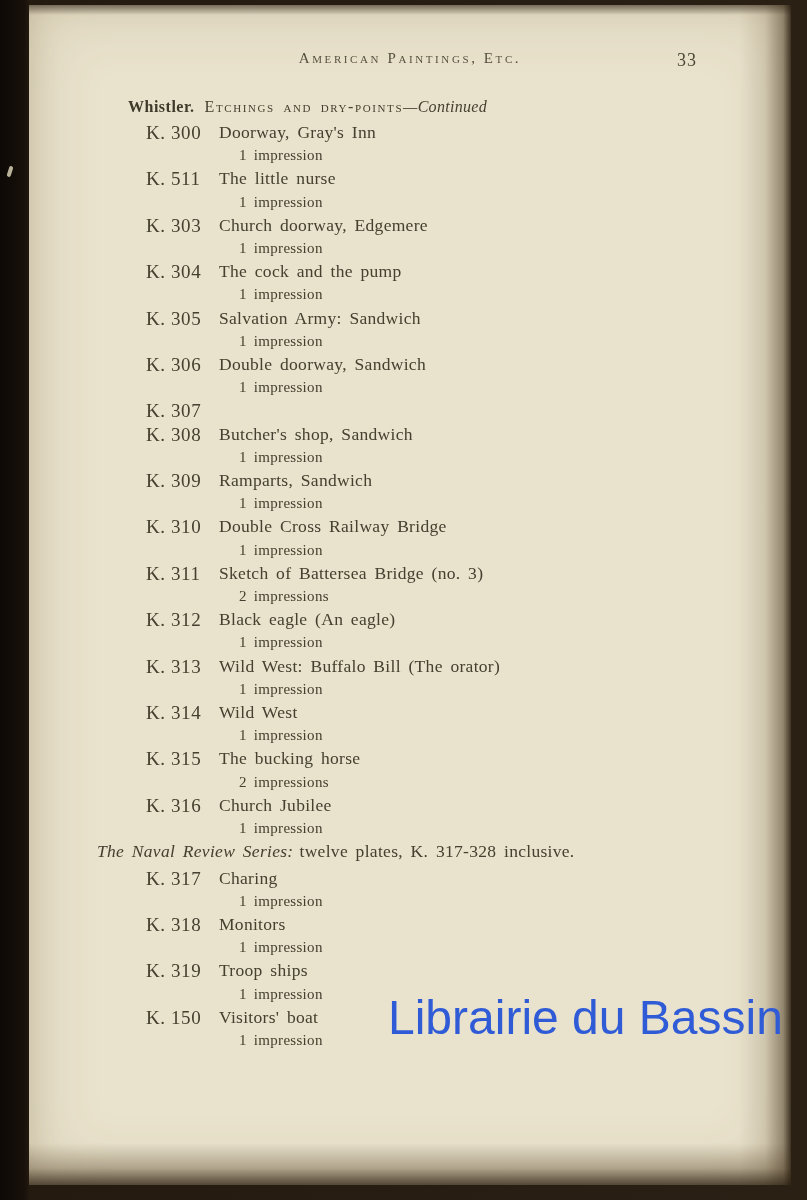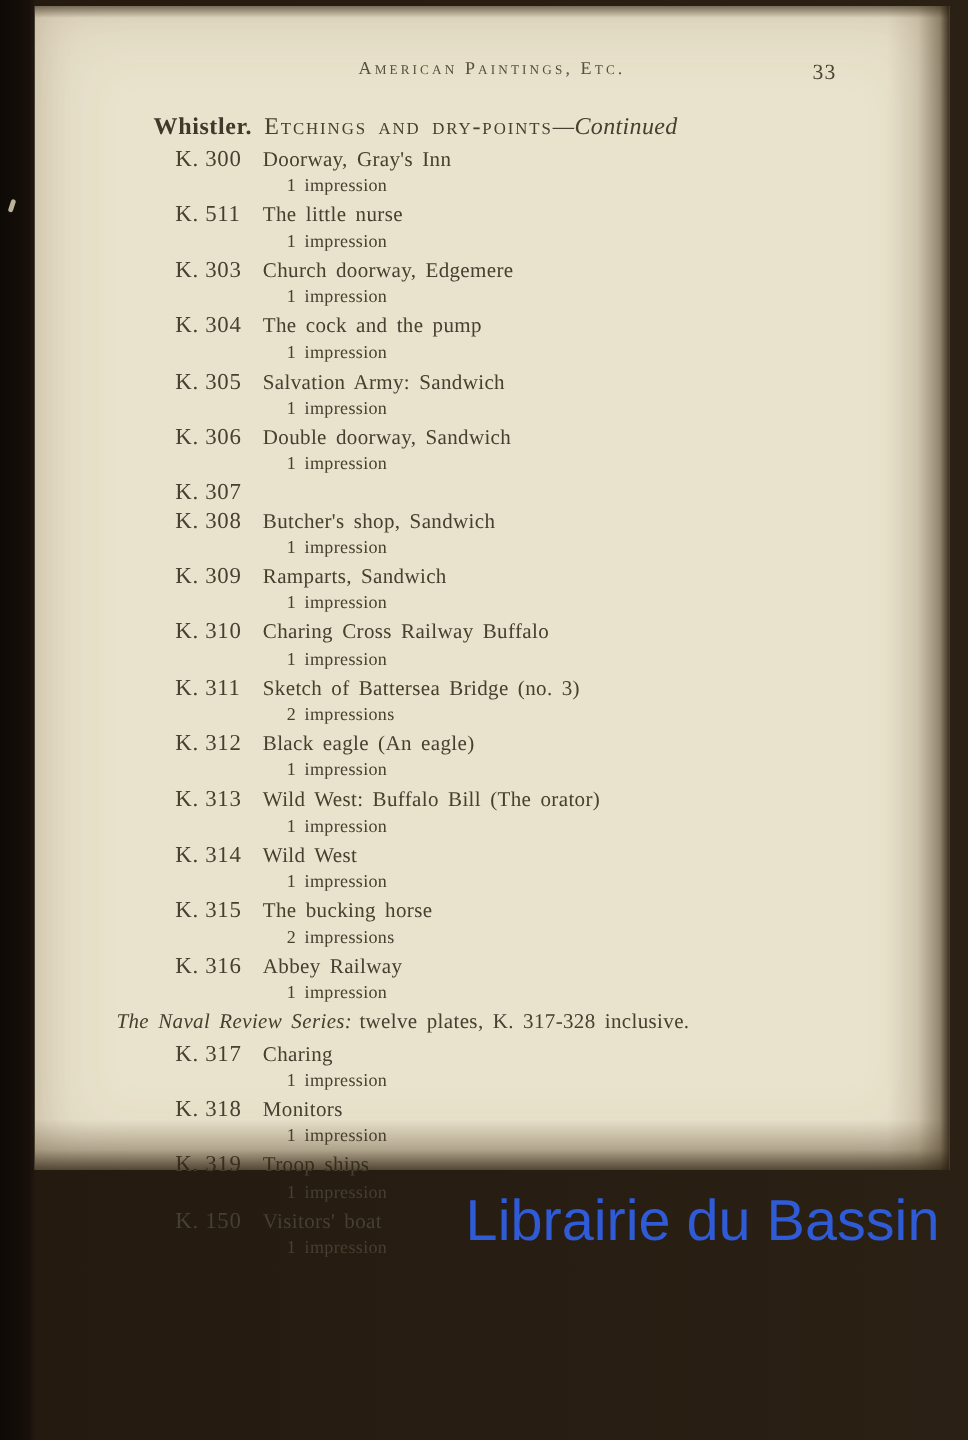--- a/index.html
+++ b/index.html
@@ -12,21 +12,21 @@
   }
   .scan {
     position:absolute; inset:0;
     background:linear-gradient(90deg,#0d0906 0px,#17100a 24px,#241a10 30px,#2a2014 100%);
   }
   .spine-mark{
     position:absolute; left:8px; top:166px; width:4px; height:11px;
     background:#d9d0b6; border-radius:3px; transform:rotate(18deg); opacity:.85;
   }
   .page {
-    position:absolute; left:29px; top:5px; width:762px; height:970px;
+    position:absolute; left:29px; top:5px; width:762px; height:1180px;
     background:#e9e2cc;
     box-shadow:inset 0 0 70px rgba(120,95,55,.20), inset 0 -6px 30px rgba(100,78,42,.18);
   }
   .edge-right {
     position:absolute; top:0; right:0; width:52px; height:100%;
     background:linear-gradient(to right, rgba(88,66,36,0) 0%, rgba(88,66,36,.14) 50%, rgba(62,45,22,.45) 85%, rgba(36,25,12,.85) 100%);
     pointer-events:none;
   }
   .edge-bottom {
     position:absolute; left:0; bottom:0; width:100%; height:42px;
@@ -45,21 +45,21 @@
     font-variant:small-caps; letter-spacing:2.6px;
     font-size:15px; color:#56503f;
   }
   .page-num {
     position:absolute; right:94px; top:0px;
     font-variant:normal; letter-spacing:1px; font-size:18px; color:#4c4635;
   }
 
   .section-heading {
     margin:28px 0 0 99px;
-    font-size:20px; line-height:23px; white-space:nowrap;
+    font-size:16px; line-height:23px; white-space:nowrap;
   }
   .artist { font-weight:bold; letter-spacing:.5px; margin-right:10px; color:#3e3929; }
   .medium { font-variant:small-caps; letter-spacing:1.6px; word-spacing:3px; }
   .continued { font-style:italic; letter-spacing:.3px; }
 
   .entries { margin-left:117px; margin-top:3px; }
   .entry { display:flex; }
   .entry-num { width:73px; flex-shrink:0; font-size:19px; line-height:23.2px; letter-spacing:.6px; }
   .entry-body { }
   .entry-title { font-size:17.5px; line-height:23.2px; word-spacing:3px; letter-spacing:.3px; }
@@ -153,21 +153,21 @@
           <div class="entry">
             <span class="entry-num">K. 309</span>
             <div class="entry-body">
               <div class="entry-title">Ramparts, Sandwich</div>
               <div class="entry-imp">1 impression</div>
             </div>
           </div>
           <div class="entry">
             <span class="entry-num">K. 310</span>
             <div class="entry-body">
-              <div class="entry-title">Charing Cross Railway Buffalo</div>
+              <div class="entry-title">Double Cross Railway Bridge</div>
               <div class="entry-imp">1 impression</div>
             </div>
           </div>
           <div class="entry">
             <span class="entry-num">K. 311</span>
             <div class="entry-body">
               <div class="entry-title">Sketch of Battersea Bridge (no. 3)</div>
               <div class="entry-imp">2 impressions</div>
             </div>
           </div>
@@ -195,21 +195,21 @@
           <div class="entry">
             <span class="entry-num">K. 315</span>
             <div class="entry-body">
               <div class="entry-title">The bucking horse</div>
               <div class="entry-imp">2 impressions</div>
             </div>
           </div>
           <div class="entry">
             <span class="entry-num">K. 316</span>
             <div class="entry-body">
-              <div class="entry-title">Abbey Railway</div>
+              <div class="entry-title">Church Jubilee</div>
               <div class="entry-imp">1 impression</div>
             </div>
           </div>
         </div>
 
       <div class="series-note">
         <span class="note-italic">The Naval Review Series:</span><span>twelve plates, K. 317-328 inclusive.</span>
       </div>
 
       <div class="entries" id="entries-2">

